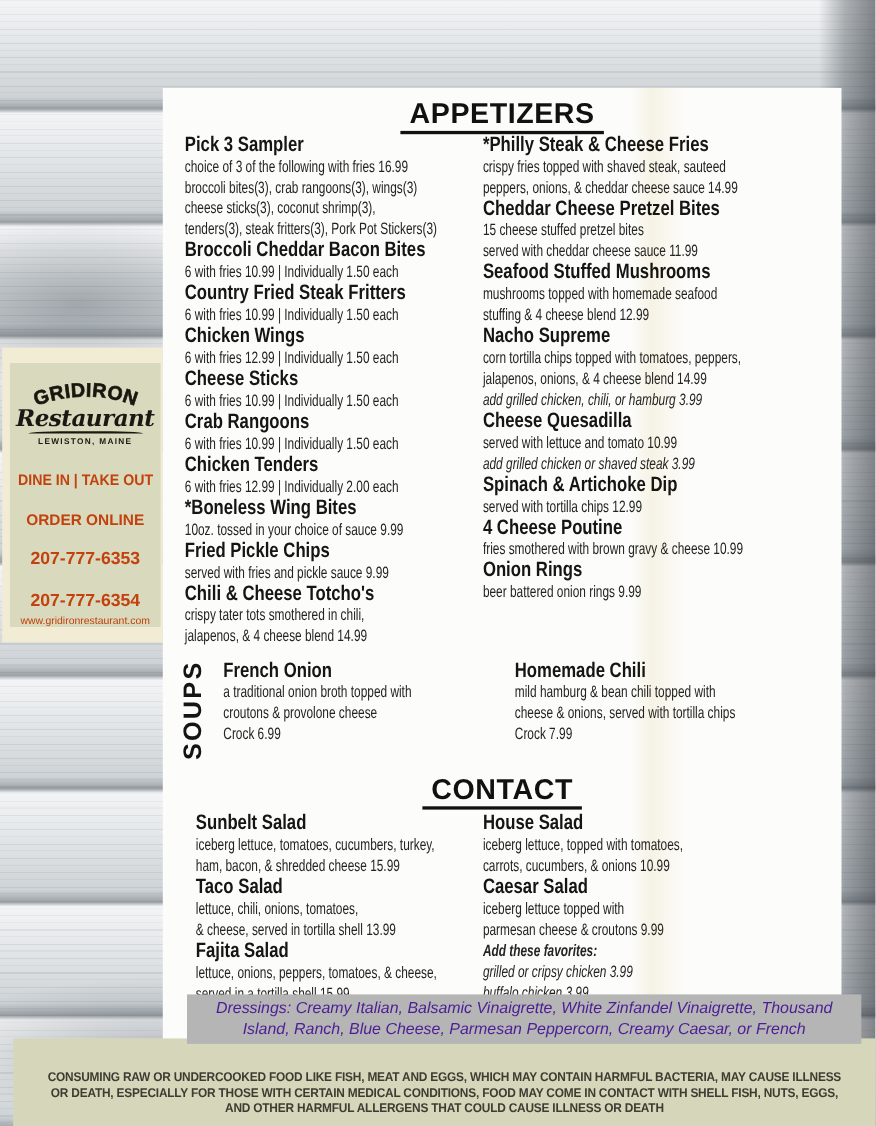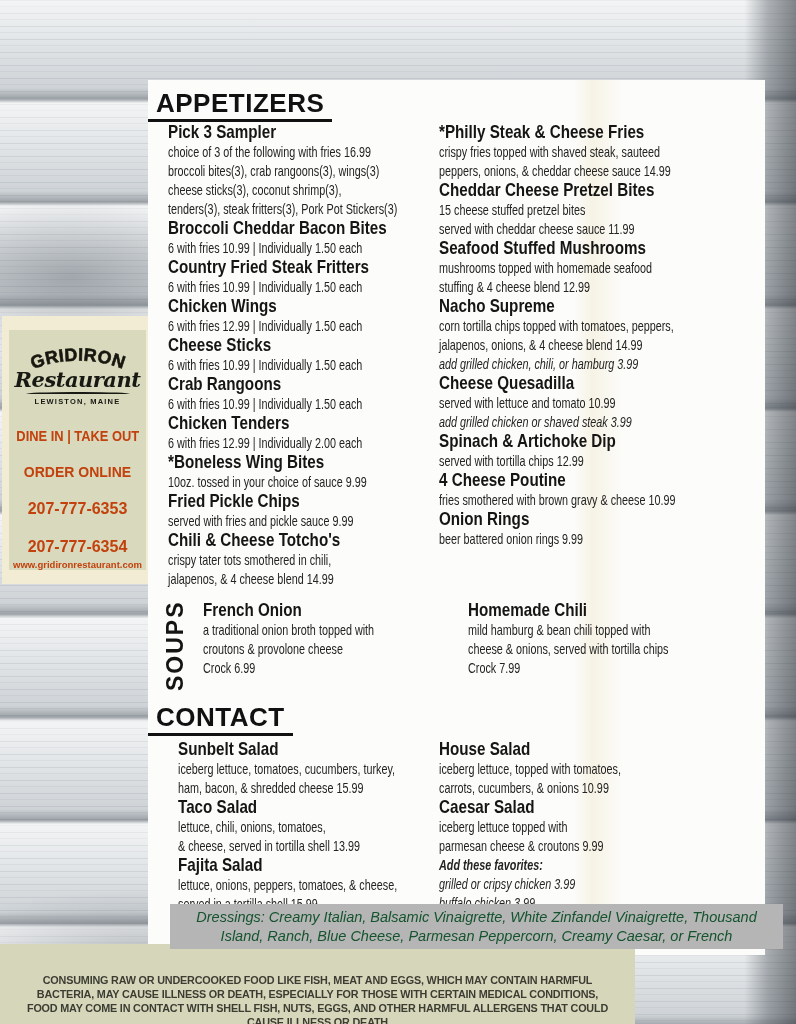--- a/index.html
+++ b/index.html
@@ -27,21 +27,21 @@
         rgba(116,126,135,0.10) 6px, rgba(116,126,135,0.10) 7px,
         transparent 7px, transparent 13px);
   }
   
   .paper {
     position:absolute; left:148px; top:80px; width:617px; height:875px;
     background:#fcfcfa;
     background-image:linear-gradient(90deg, transparent 69%, rgba(232,220,180,0.30) 72%, transparent 77%);
     z-index:2; padding-top:6px;
   }
-  .section-heading { margin-top:2px; }
+  .section-heading { text-align:center; margin-top:2px; }
   .section-heading span {
     display:inline-block; font-size:26px; font-weight:bold; letter-spacing:0.5px;
     border-bottom:3px solid #111; padding:0 8px 0px 8px; color:#111;
   }
   .two-col { display:flex; }
   .col-left  { width:287px; padding-left:20px; }
   .col-right { width:310px; padding-left:4px; }
   .item-name {
     font-size:19px; font-weight:bold; line-height:20px;
     white-space:nowrap; transform:scaleX(0.80); transform-origin:0 50%; color:#151513;
@@ -68,25 +68,25 @@
   .soups-col-right { width:300px; }
   .salads-heading { margin-top:10px; }
   .salads-cols { margin-top:3px; }
   .salads-left-pad { width:287px; padding-left:30px; }
   
   .dressings {
     position:absolute; left:170px; top:904px; width:613px; height:45px;
     background:#b5b5b5; z-index:4;
     display:flex; align-items:center; justify-content:center;
     text-align:center; font-style:italic; font-size:14.5px; line-height:19px;
-    color:#14532d; padding:12px 26px; font-weight:500;
+    color:#4c1d95; padding:12px 26px; font-weight:500;
   }
   
   .footer-band {
-    position:absolute; left:0; top:944px; width:635px; height:80px;
+    position:absolute; left:12px; top:944px; width:784px; height:80px;
     background:#d6d7ba; z-index:3;
     display:flex; align-items:flex-start; justify-content:center;
     padding:29px 8px 0 8px;
   }
   .footer-warning {
     text-align:center; font-size:11.5px; font-weight:bold; line-height:14px;
     color:#3c3c33; letter-spacing:-0.2px; transform:scaleX(0.94); transform-origin:50% 0;
     max-width:780px;
   }
   
@@ -101,21 +101,21 @@
   .brand-restaurant {
     font-family:"DejaVu Serif", serif; font-style:italic; font-weight:bold;
     font-size:21px; color:#191913; margin-top:-8px; letter-spacing:-0.5px;
   }
   .brand-swash { width:104px; height:3px; background:#191913; border-radius:50%/100% 100% 0 0; margin-top:0px; }
   .brand-location { font-size:7.5px; font-weight:bold; letter-spacing:1.2px; color:#191913; margin-top:3px; }
   .brand-contact { margin-top:22px; text-align:center; color:#c2410c; }
   .brand-dine   { font-size:14px; font-weight:bold; white-space:nowrap; transform:scaleX(0.92); }
   .brand-order  { font-size:14px; font-weight:bold; margin-top:20px; }
   .brand-phone  { font-size:16px; font-weight:bold; margin-top:20px; }
-  .brand-site   { font-size:9.5px; font-weight:bold; margin-top:3px; }
+  .brand-site   { font-size:9.5px; font-weight:normal; margin-top:3px; }
 </style>
 </head>
 <body>
 
 <div class="wood"></div>
 
 <div class="paper">
 
   <div class="section-heading">
     <span>APPETIZERS</span>

